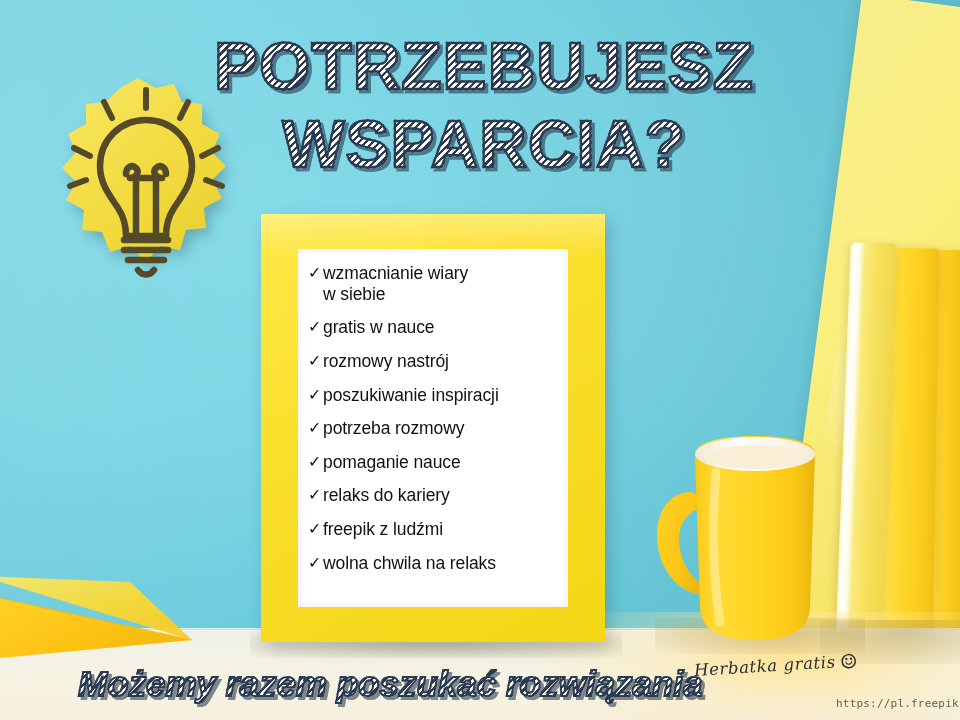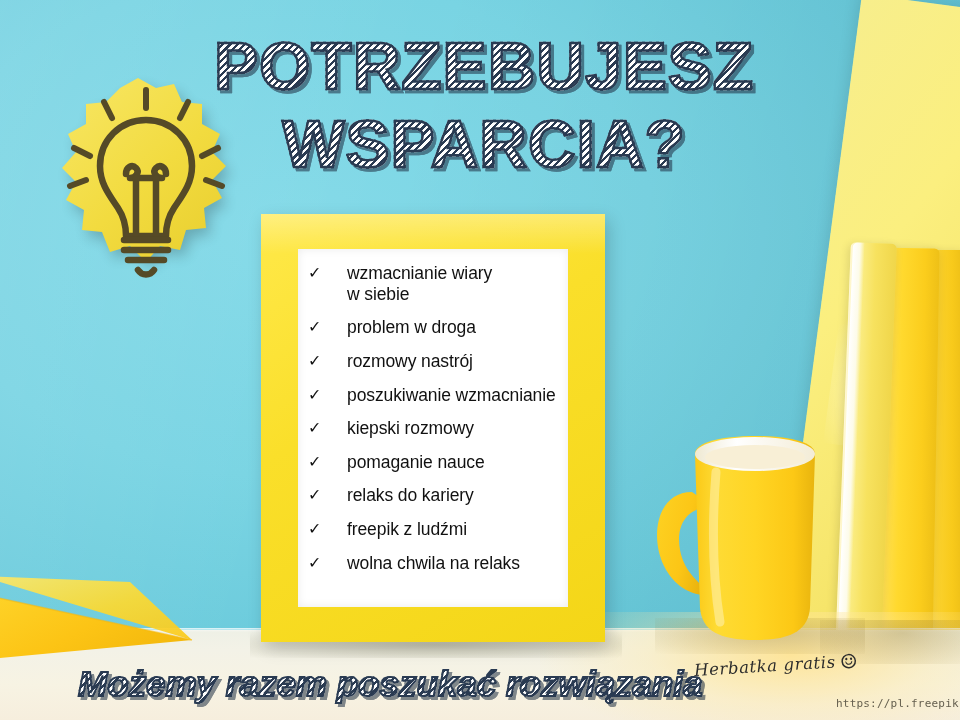--- a/index.html
+++ b/index.html
@@ -176,21 +176,20 @@
   .check-mark {
     flex: 0 0 auto;
     width: 15px;
     font-size: 16px;
     line-height: 1.25;
     color: #111111;
   }
   .check-text {
     flex: 1 1 auto;
     white-space: pre-line;
-    margin-left: 24px;
   }
 
   
   .mug {
     position: absolute;
     left: 650px; top: 432px;
     width: 210px; height: 222px;
   }
   .mug-shadow {
     position: absolute;
@@ -354,33 +353,33 @@
   <div class="frame">
     <div class="frame-mat">
       <ul class="checklist">
         <li class="check-item">
           <span class="check-mark">✓</span>
           <span class="check-text">wzmacnianie wiary
  w siebie</span>
         </li>
         <li class="check-item">
           <span class="check-mark">✓</span>
-          <span class="check-text">problem w droga</span>
+          <span class="check-text">gratis w nauce</span>
         </li>
         <li class="check-item">
           <span class="check-mark">✓</span>
           <span class="check-text">rozmowy nastrój</span>
         </li>
         <li class="check-item">
           <span class="check-mark">✓</span>
-          <span class="check-text">poszukiwanie wzmacnianie</span>
-        </li>
-        <li class="check-item">
-          <span class="check-mark">✓</span>
-          <span class="check-text">kiepski rozmowy</span>
+          <span class="check-text">poszukiwanie inspiracji</span>
+        </li>
+        <li class="check-item">
+          <span class="check-mark">✓</span>
+          <span class="check-text">potrzeba rozmowy</span>
         </li>
         <li class="check-item">
           <span class="check-mark">✓</span>
           <span class="check-text">pomaganie nauce</span>
         </li>
         <li class="check-item">
           <span class="check-mark">✓</span>
           <span class="check-text">relaks do kariery</span>
         </li>
         <li class="check-item">

